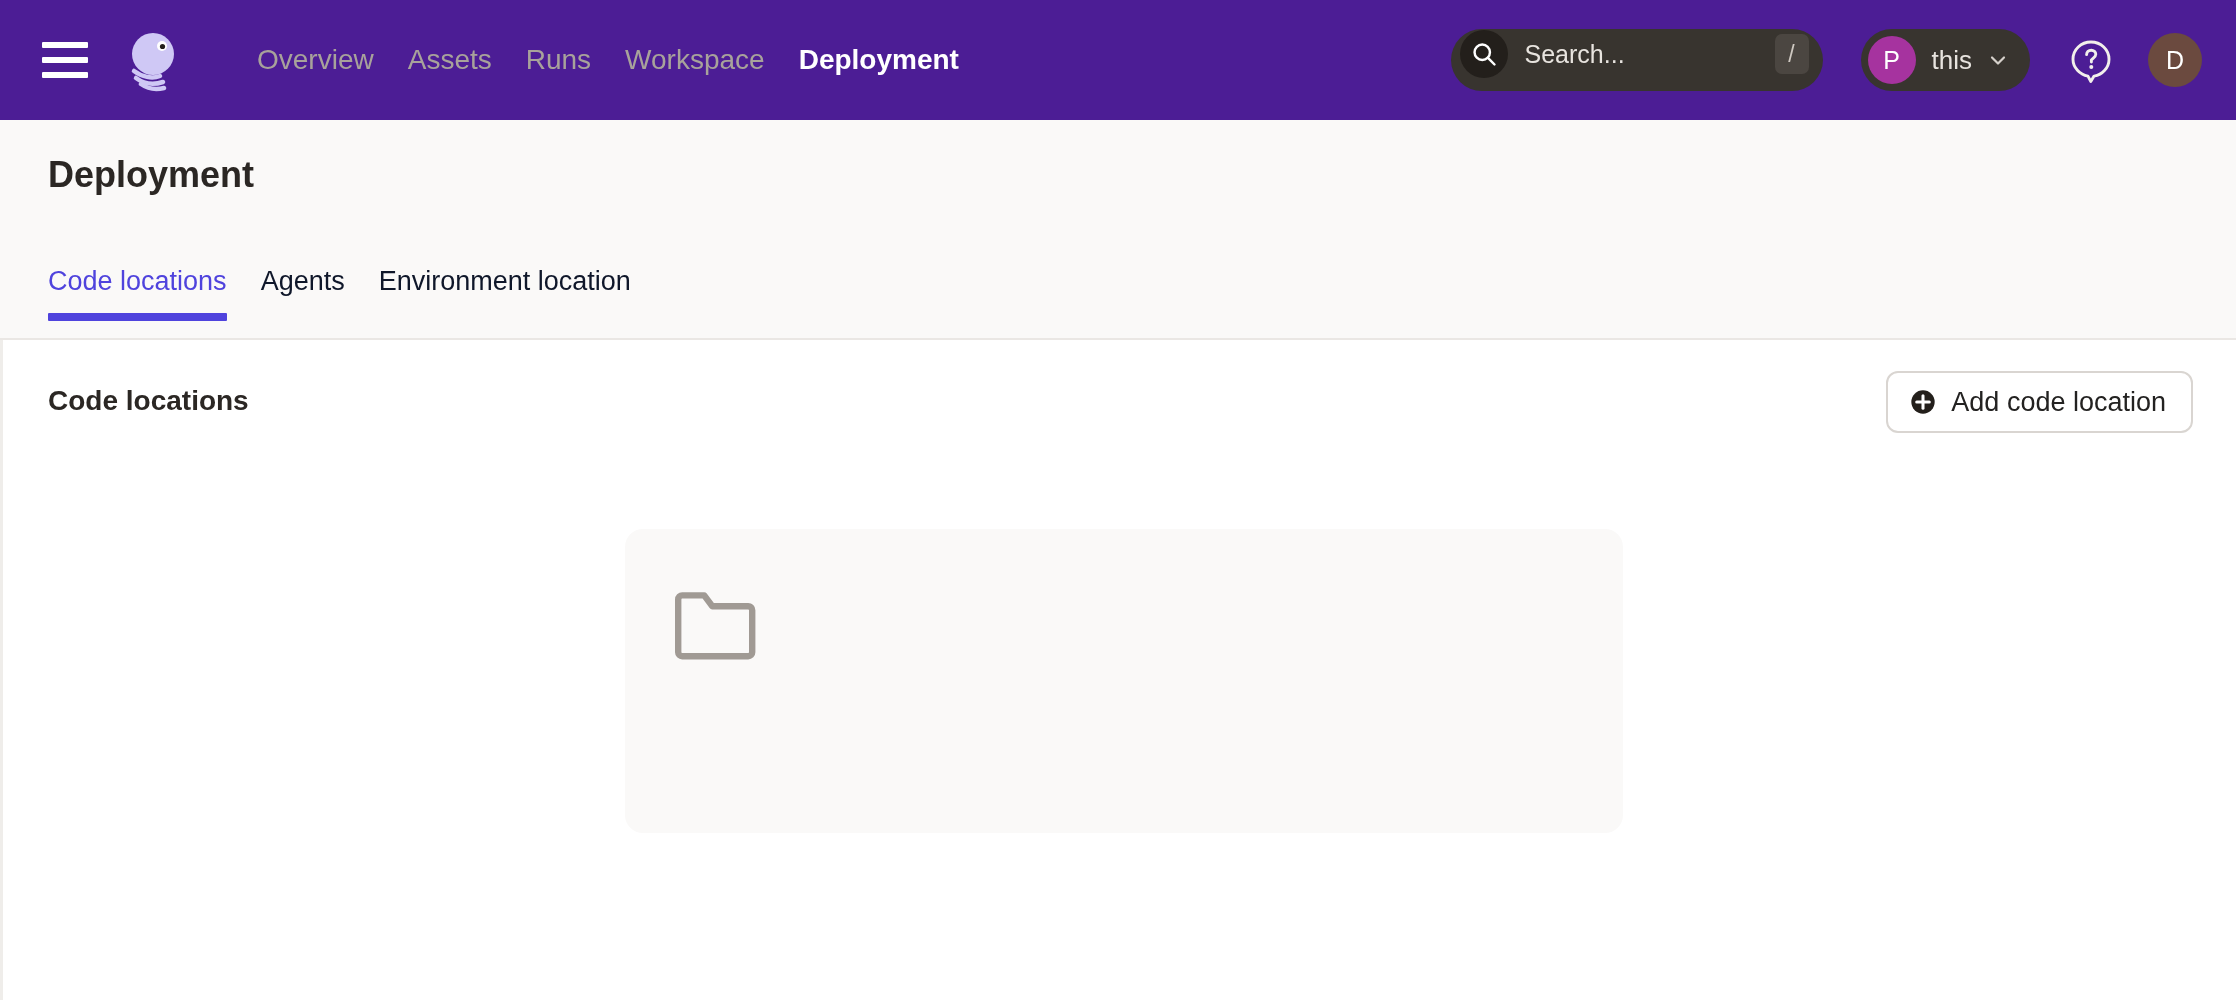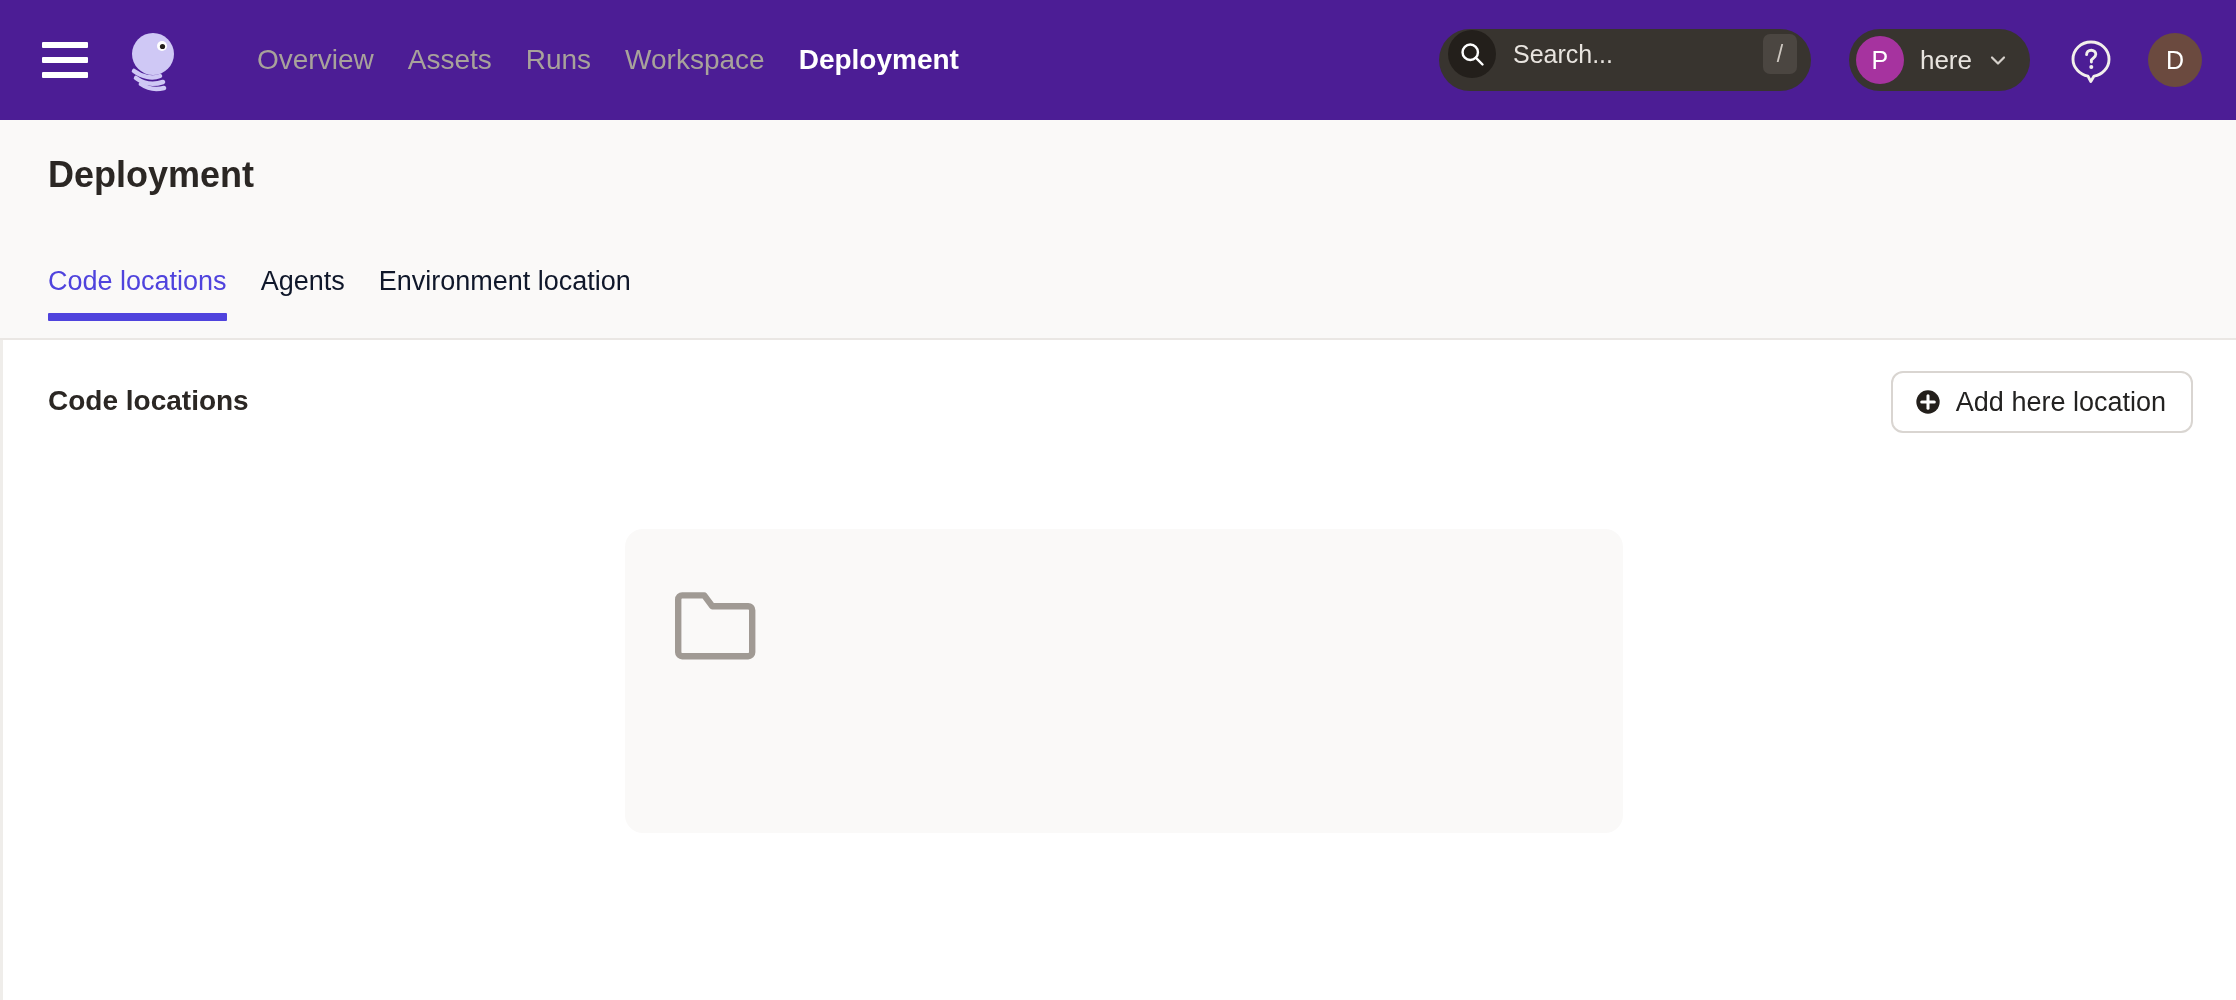--- a/index.html
+++ b/index.html
@@ -318,21 +318,21 @@
           <circle cx="10.5" cy="10.5" r="6.6" stroke="#ffffff" stroke-width="2.1" fill="none"></circle>
           <line x1="15.4" y1="15.4" x2="21" y2="21" stroke="#ffffff" stroke-width="2.1" stroke-linecap="round"></line>
         </svg>
       </div>
       <div class="search-placeholder">Search...</div>
       <div class="slash-chip">/</div>
     </div>
 
     <div class="deployment-pill">
       <div class="dep-badge">P</div>
-      <div class="dep-name">here</div>
+      <div class="dep-name">this</div>
       <div class="dep-chevron">
         <svg width="24" height="24" viewBox="0 0 24 24" aria-hidden="true">
           <polyline points="6,9.5 12,15.5 18,9.5" fill="none" stroke="#D6D1CB" stroke-width="2.2" stroke-linecap="round" stroke-linejoin="round"></polyline>
         </svg>
       </div>
     </div>
 
     <div class="help-btn">
       <svg width="46" height="46" viewBox="0 0 24 24" aria-hidden="true">
         <path d="M12 2.6 C17.2 2.6 21.4 6.6 21.4 11.6 C21.4 16.0 18.0 19.7 13.6 20.4 L11.9 23.2 L10.4 20.4 C6.2 19.5 2.6 16.0 2.6 11.6 C2.6 6.6 6.8 2.6 12 2.6 Z" fill="none" stroke="#F2EFEB" stroke-width="1.5" stroke-linejoin="round"></path>
@@ -362,21 +362,21 @@
     <div class="section-title">Code locations</div>
 
     <button class="btn add-code-location">
       <span>
         <svg width="28" height="28" viewBox="0 0 24 24" aria-hidden="true" style="display:block">
           <circle cx="12" cy="12" r="10" fill="#231F1B"></circle>
           <line x1="12" y1="6.6" x2="12" y2="17.4" stroke="#ffffff" stroke-width="2.6" stroke-linecap="round"></line>
           <line x1="6.6" y1="12" x2="17.4" y2="12" stroke="#ffffff" stroke-width="2.6" stroke-linecap="round"></line>
         </svg>
       </span>
-      <span class="btn-label">Add here location</span>
+      <span class="btn-label">Add code location</span>
     </button>
   </div>
 
   <div class="empty-panel">
 
     <div class="folder-icon-wrap">
       <svg width="86" height="72" viewBox="0 0 43 36" aria-hidden="true" style="display:block">
         <path d="M2.6 4.2 C2.6 3.1 3.5 2.2 4.6 2.2 L15.6 2.2 L19.6 7.6 L37.6 7.6 C38.7 7.6 39.6 8.5 39.6 9.6 L39.6 30.6 C39.6 31.7 38.7 32.6 37.6 32.6 L4.6 32.6 C3.5 32.6 2.6 31.7 2.6 30.6 Z" fill="none" stroke="#A09A94" stroke-width="3.2" stroke-linejoin="round"></path>
       </svg>
     </div>

